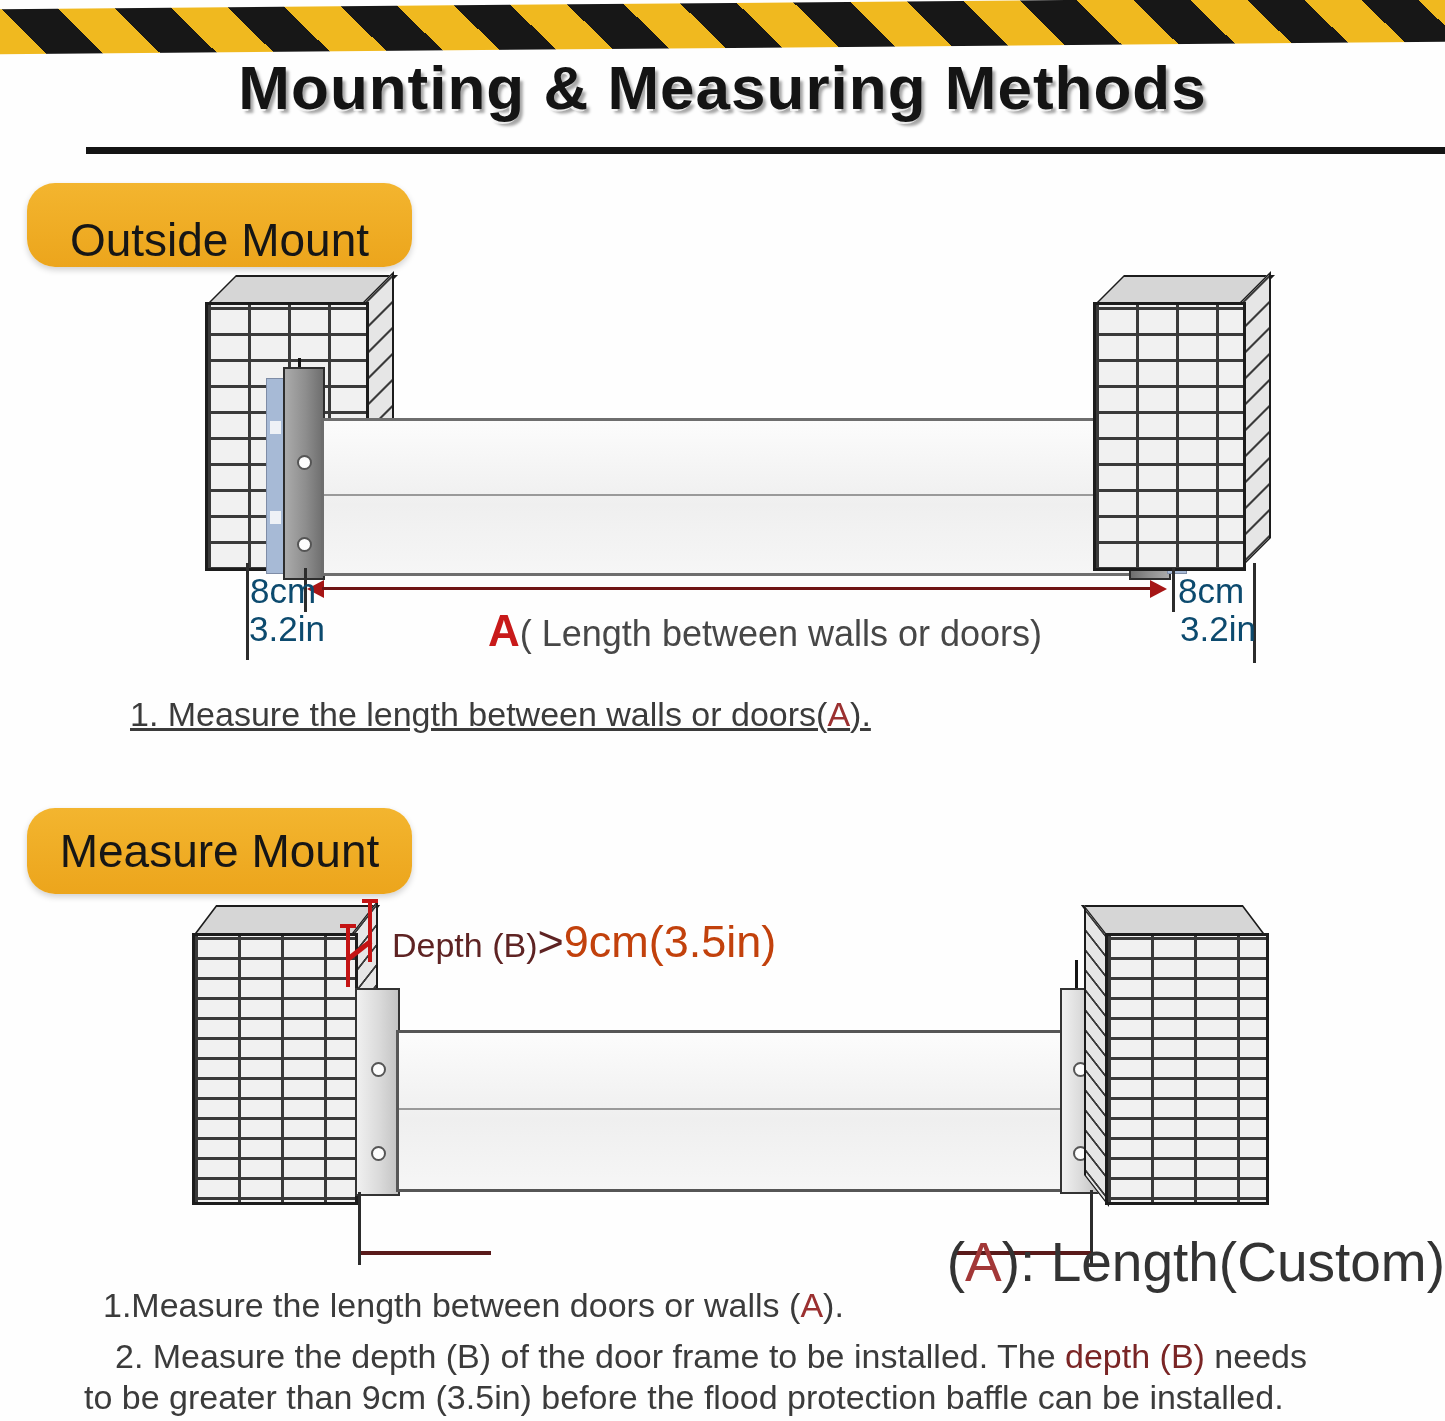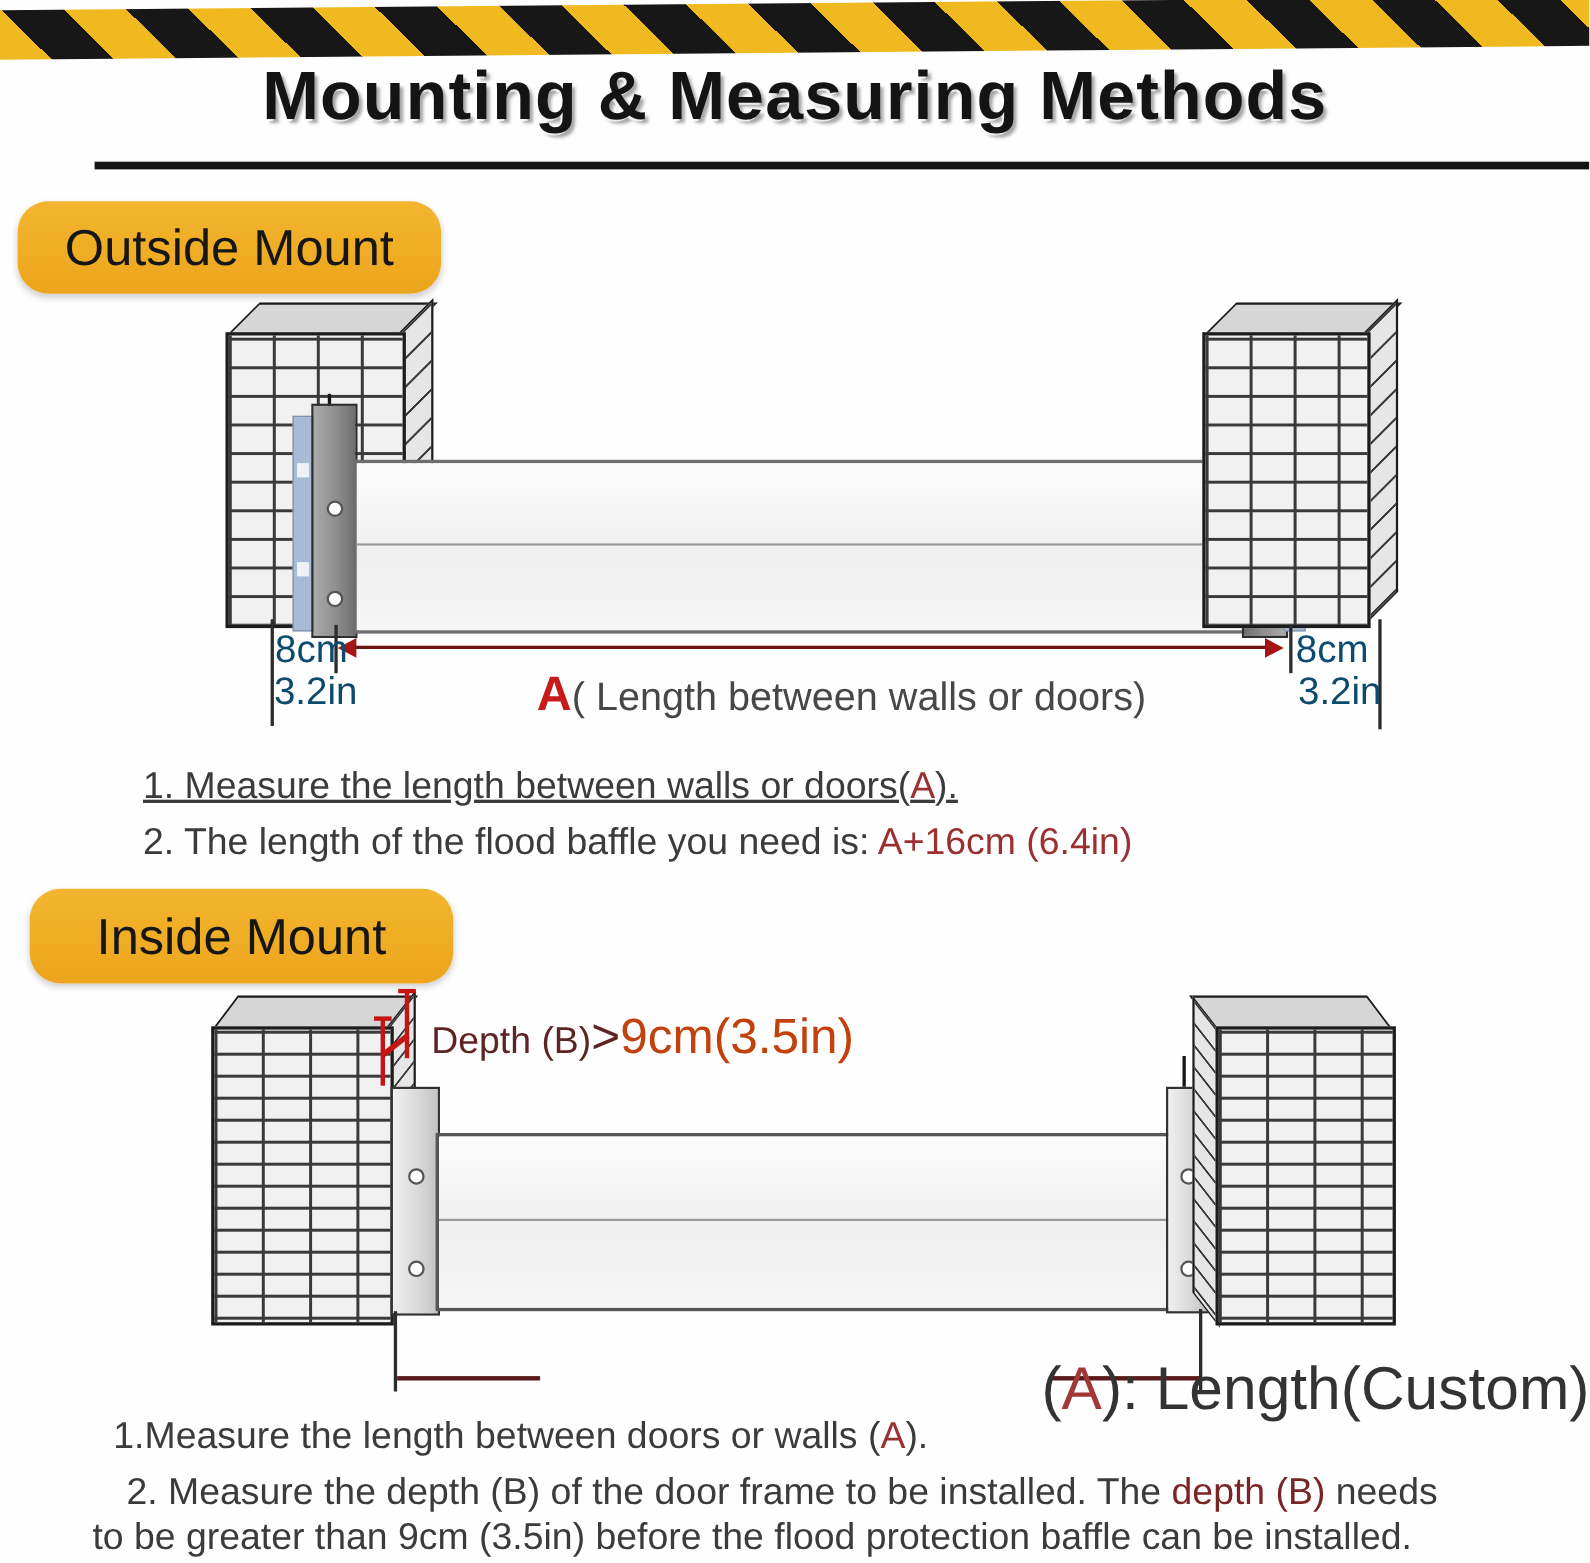--- a/index.html
+++ b/index.html
@@ -77,21 +77,21 @@
 </style>
 </head>
 <body>
 
 <div id="page">
 
   <div class="abs hazard"></div>
   <div class="abs title">Mounting &amp; Measuring Methods</div>
   <div class="abs rule"></div>
 
-  <div class="abs badge" style="left:16px;top:183px;width:385px;height:84px;">
+  <div class="abs badge" style="left:27px;top:183px;width:385px;height:84px;align-items:flex-end;">
     <span>Outside Mount</span>
   </div>
 
   <div class="abs topface" style="left:205px;top:275px;width:158px;height:27px;transform:skewX(-45deg);transform-origin:bottom;"></div>
   <div class="abs side-lg" style="left:363px;top:302px;width:27px;height:263px;transform:skewY(-45deg);transform-origin:left;"></div>
   <div class="abs brick-lg" style="left:205px;top:302px;width:158px;height:263px;"></div>
 
   <div class="abs blue-strip" style="left:266px;top:378px;width:18px;height:194px;">
     <div class="abs blue-sq" style="left:3px;top:42px;"></div>
     <div class="abs blue-sq" style="left:3px;top:132px;"></div>
@@ -134,26 +134,23 @@
   <div class="abs dimtext" style="left:1178px;top:573px;">8cm</div>
   <div class="abs dimtext" style="left:1180px;top:611px;">3.2in</div>
 
   <div class="abs span-label" style="left:488px;top:606px;">
     <span class="bigA">A</span><span>( Length between walls or doors)</span>
   </div>
 
   <div class="abs steptext" style="left:130px;top:695px;text-decoration:underline;">
     <span>1. Measure the length between walls or doors(</span><span class="redtxt">A</span><span>).</span>
   </div>
-  <div class="abs steptext" style="left:130px;top:746px;">
-    <span>2. The length of the flood baffle you need is: </span><span class="redtxt">A+16cm (6.4in)</span>
-  </div>
 
   <div class="abs badge" style="left:27px;top:808px;width:385px;height:86px;">
-    <span>Inside Mount</span>
+    <span>Measure Mount</span>
   </div>
 
   <div class="abs topface" style="left:192px;top:905px;width:160px;height:28px;transform:skewX(-37deg);transform-origin:bottom;"></div>
   <div class="abs side-sm" style="left:352px;top:933px;width:22px;height:266px;transform:skewY(-52deg);transform-origin:left;"></div>
   <div class="abs brick-sm" style="left:192px;top:933px;width:160px;height:266px;"></div>
 
   <div class="abs redbar" style="left:346px;top:927px;width:4px;height:60px;"></div>
   <div class="abs redbar" style="left:340px;top:924px;width:16px;height:4px;"></div>
   <div class="abs redbar" style="left:368px;top:902px;width:4px;height:60px;"></div>
   <div class="abs redbar" style="left:362px;top:899px;width:16px;height:4px;"></div>

